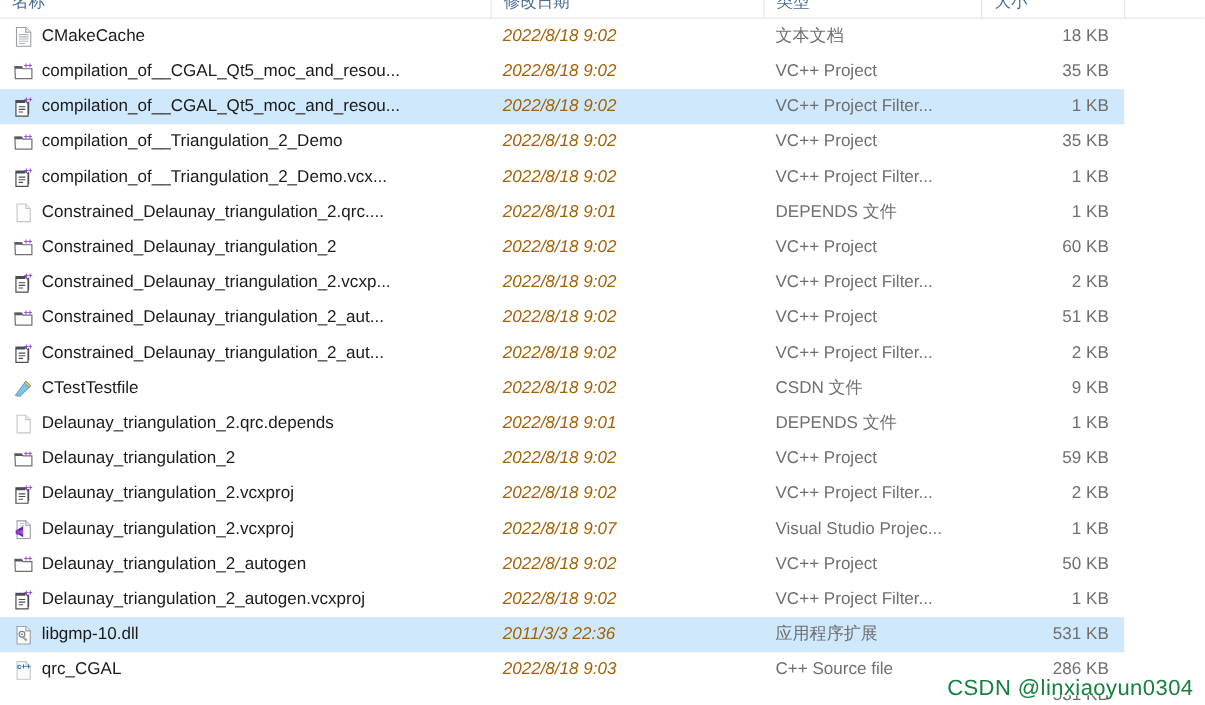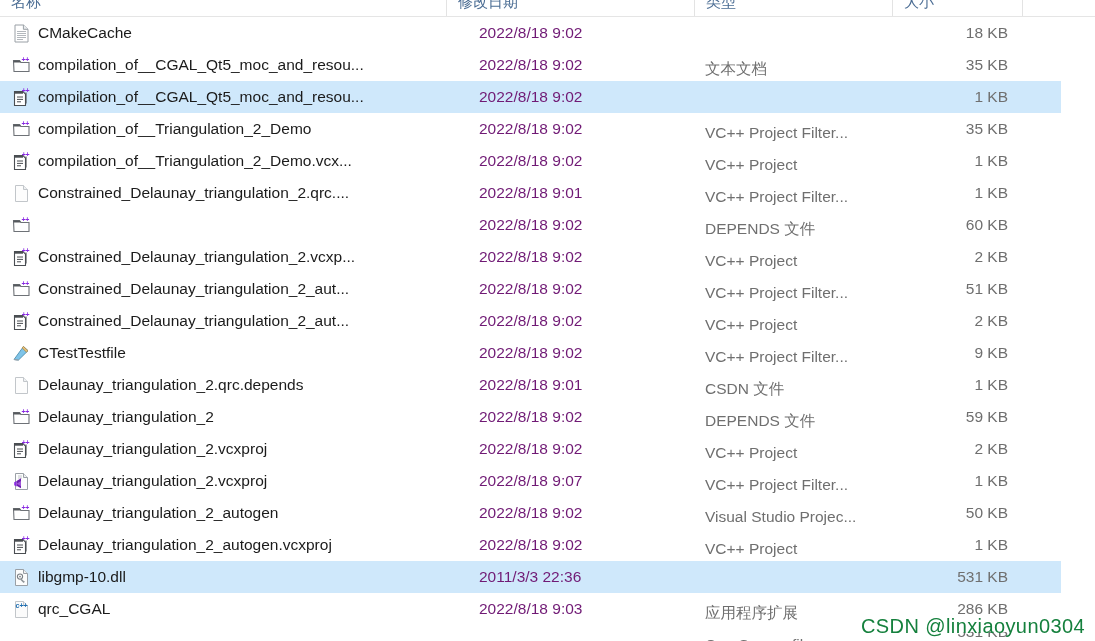--- a/index.html
+++ b/index.html
@@ -56,49 +56,48 @@
     position: absolute;
     top: 17px;
     left: 0;
     width: 1095px;
   }
   .row {
     position: relative;
     height: 32px;
     width: 1022px;
     background: transparent;
-    padding-left: 39px;
   }
   .row.selected { background: #cfe8fb; }
 
   .cell {
     position: absolute;
     top: 0;
     height: 32px;
     line-height: 32px;
     font-size: 15.5px;
     white-space: nowrap;
     overflow: hidden;
     box-sizing: border-box;
   }
   .c-name {
     left: 0; width: 446px;
     color: #1b1b1b;
     padding-left: 38px;
   }
   .c-date {
-    left: 468px; width: 248px;
-    color: #701a75;
+    left: 446px; width: 248px;
+    color: #a16207;
     padding-left: 11px;
+    font-style: italic;
   }
   .c-type {
     left: 694px; width: 198px;
     color: #6f6f6f;
     padding-left: 11px;
-    margin-top: 36px;
   }
   .c-size {
     left: 892px; width: 130px;
     color: #6f6f6f;
     text-align: right;
     padding-right: 14px;
   }
 
   
   .ficon {
@@ -277,20 +276,21 @@
         <span class="ficon">
     <svg viewBox="0 0 19 19">
       <path d="M1.5 4.5h6l1.5 2h8v9h-15z" fill="#ffffff" stroke="#6e7277" stroke-width="1.1"></path>
       <path d="M1.5 4.5h6l1.5 2h-7.5z" fill="#55595d"></path>
       <g fill="#8a2be2" font-family="'Liberation Sans',sans-serif" font-size="7" font-weight="bold">
         <text x="9.6" y="6.2">+</text>
         <text x="13.2" y="6.2">+</text>
       </g>
     </svg>
         </span>
+        <span class="cell c-name">Constrained_Delaunay_triangulation_2</span>
         <span class="cell c-date">2022/8/18 9:02</span>
         <span class="cell c-type">VC++ Project</span>
         <span class="cell c-size">60 KB</span>
       </div>
       <div class="row">
         <span class="ficon">
     <svg viewBox="0 0 19 19">
       <path d="M2.5 3.5h8.5l2.5 2.6V17.5h-11z" fill="#ffffff" stroke="#4a4e52" stroke-width="1.1"></path>
       <path d="M2.5 3.5h8.5v2.2h-8.5z" fill="#4a4e52"></path>
       <g stroke="#4a4e52" stroke-width="1">

